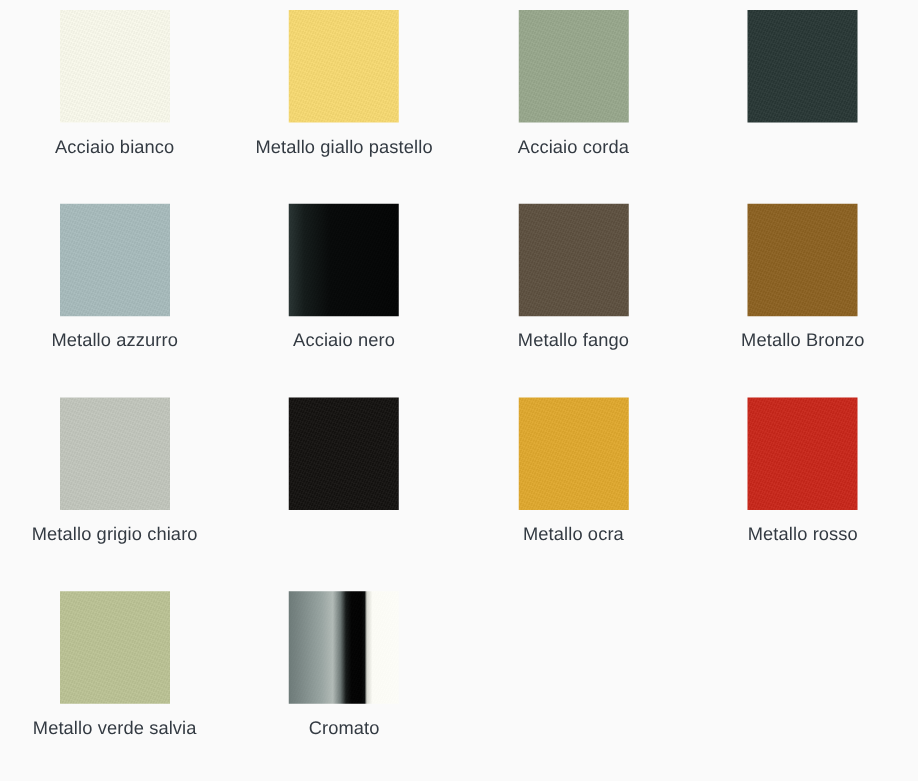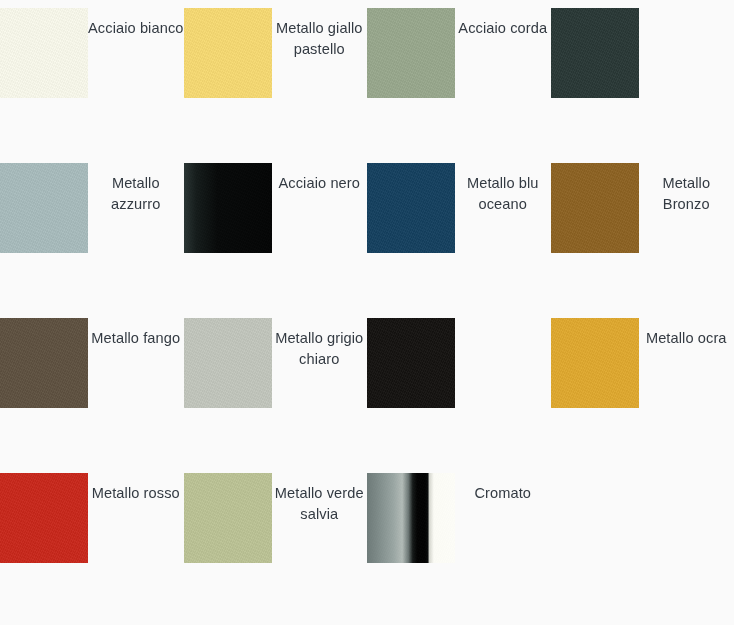--- a/index.html
+++ b/index.html
@@ -18,21 +18,22 @@
     display: grid;
     grid-template-columns: repeat(4, 183.5px);
     grid-template-rows: 155px 155px 155px 160px;
     width: 734px;
     height: 625px;
     box-sizing: border-box;
   }
 
   .swatch-cell {
     display: flex;
-    flex-direction: row;
+    flex-direction: column;
+    align-items: center;
     padding-top: 8px;
     box-sizing: border-box;
   }
 
   .swatch-chip {
     width: 88px;
     height: 90px;
     position: relative;
     overflow: hidden;
     flex: none;
@@ -91,30 +92,26 @@
     </div>
     <div class="swatch-cell">
       <div class="swatch-chip" style="background-color: rgb(168, 188, 189);"></div>
       <div class="swatch-label">Metallo azzurro</div>
     </div>
     <div class="swatch-cell">
       <div class="swatch-chip no-grain" style="background-image: linear-gradient(90deg, rgb(42, 53, 52) 0%, rgb(21, 28, 27) 14%, rgb(8, 10, 10) 38%, rgb(5, 6, 6) 100%);"></div>
       <div class="swatch-label">Acciaio nero</div>
     </div>
     <div class="swatch-cell">
-      <div class="swatch-chip" style="background-color: rgb(20, 64, 95);"></div>
-      <div class="swatch-label">Metallo blu oceano</div>
+      <div class="swatch-chip" style="background-color: rgb(94, 81, 64);"></div>
+      <div class="swatch-label">Metallo fango</div>
     </div>
     <div class="swatch-cell">
       <div class="swatch-chip" style="background-color: rgb(141, 98, 34);"></div>
       <div class="swatch-label">Metallo Bronzo</div>
-    </div>
-    <div class="swatch-cell">
-      <div class="swatch-chip" style="background-color: rgb(94, 81, 64);"></div>
-      <div class="swatch-label">Metallo fango</div>
     </div>
     <div class="swatch-cell">
       <div class="swatch-chip" style="background-color: rgb(194, 198, 189);"></div>
       <div class="swatch-label">Metallo grigio chiaro</div>
     </div>
     <div class="swatch-cell">
       <div class="swatch-chip" style="background-color: rgb(20, 18, 16);"></div>
     </div>
     <div class="swatch-cell">
       <div class="swatch-chip" style="background-color: rgb(224, 169, 46);"></div>

